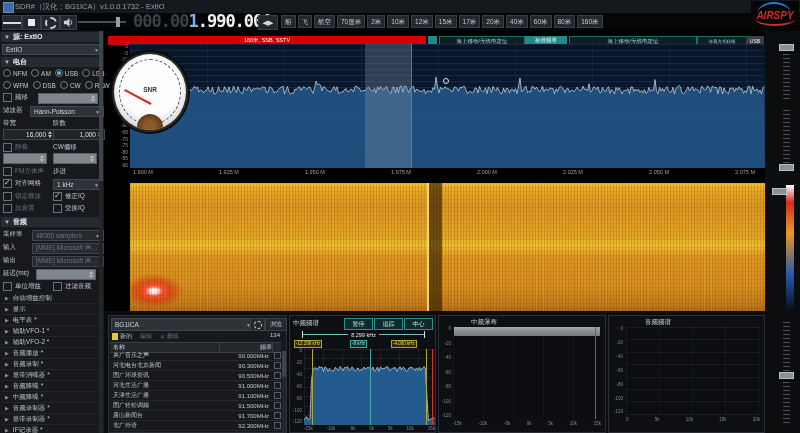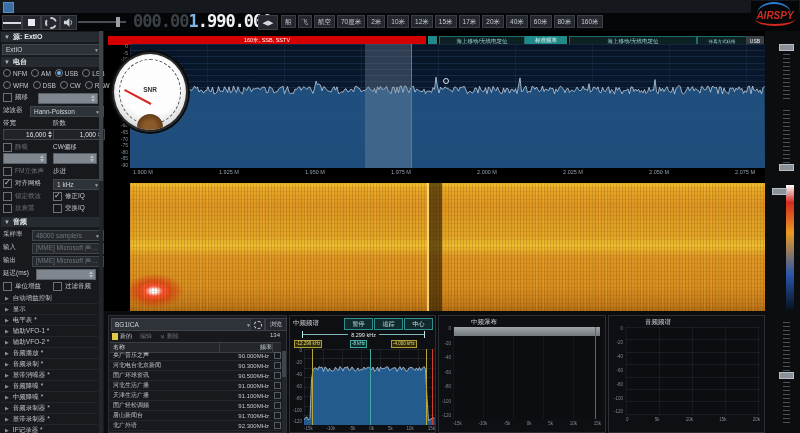--- a/index.html
+++ b/index.html
@@ -138,20 +138,21 @@
   .fbox{width:5px;height:5px;border:1px solid #565c63;margin-left:5px;flex:none;}
   .gstrip{position:absolute;background:linear-gradient(to bottom,#a2a7ab 0,#8b9094 4px,#75797d 9px);}
 </style>
 </head>
 <body>
 
 <div id="app">
 
   <div id="titlebar" class="abs">
     <div id="appicon" class="abs"></div>
+    <div class="title">SDR#（汉化：BG1ICA）v1.0.0.1732 - ExtIO</div>
   </div>
 
   <div id="logo" class="abs">
     <div class="arc"></div>
     <div class="brand">AIRSPY</div>
     <div class="swoosh"></div>
   </div>
 
   <div id="toolbar" class="abs">
     <div class="tbtn bars" style="left:2px;width:18px;">

